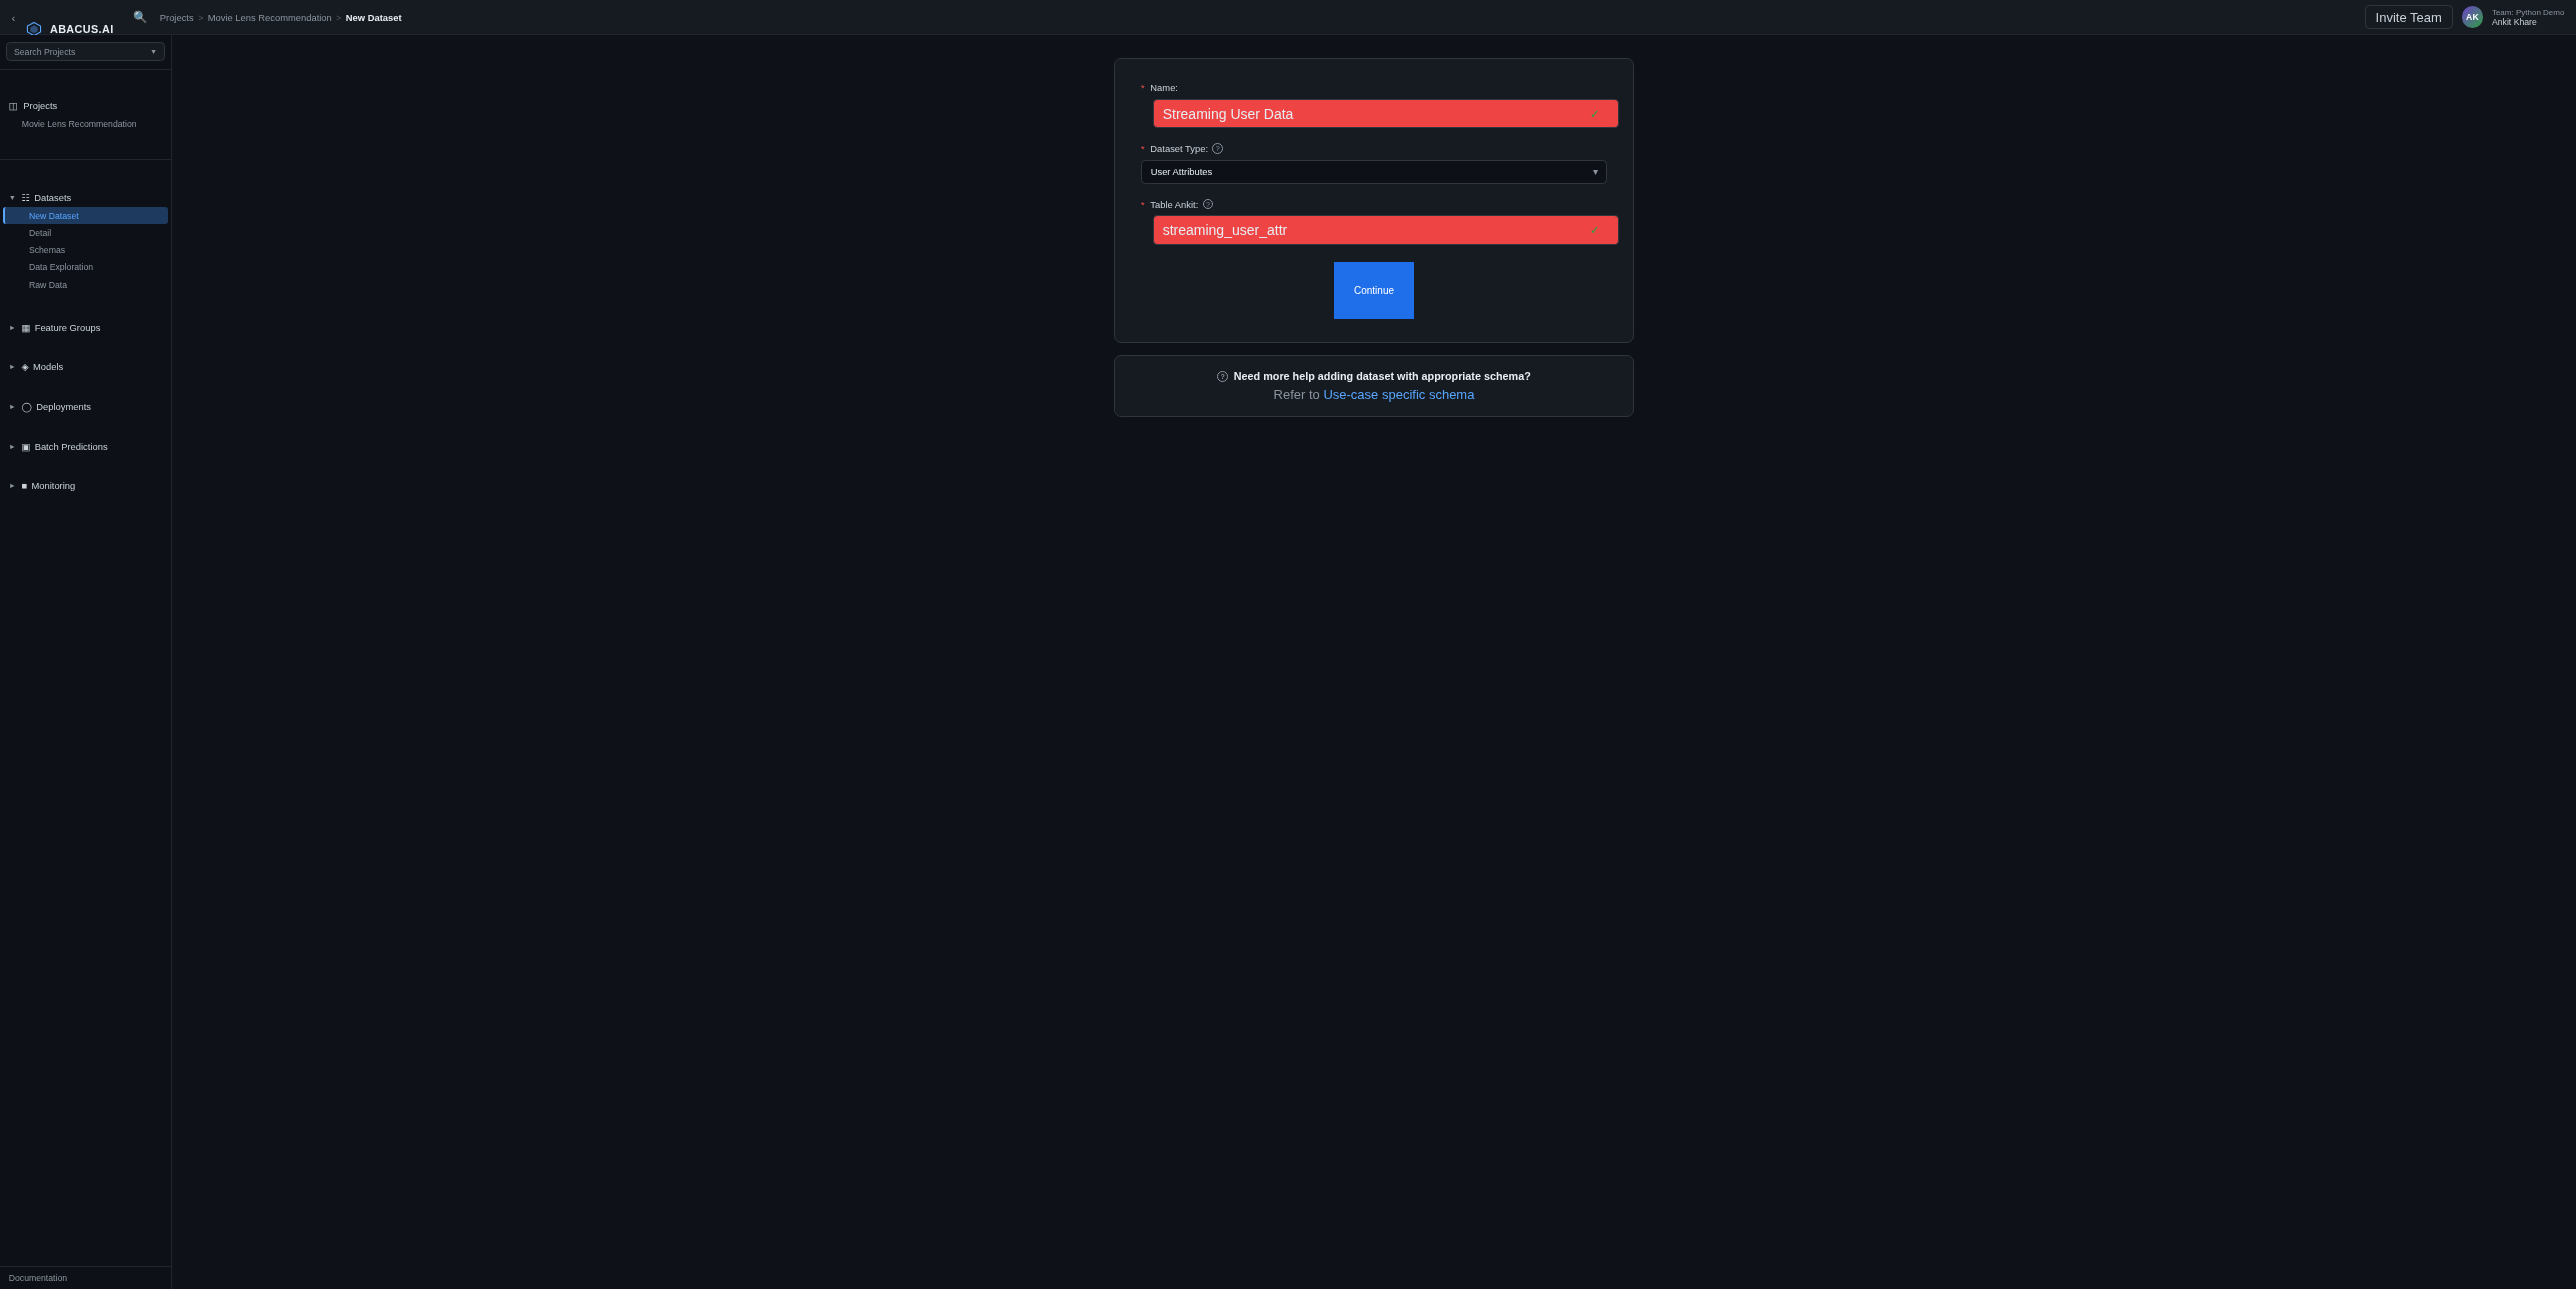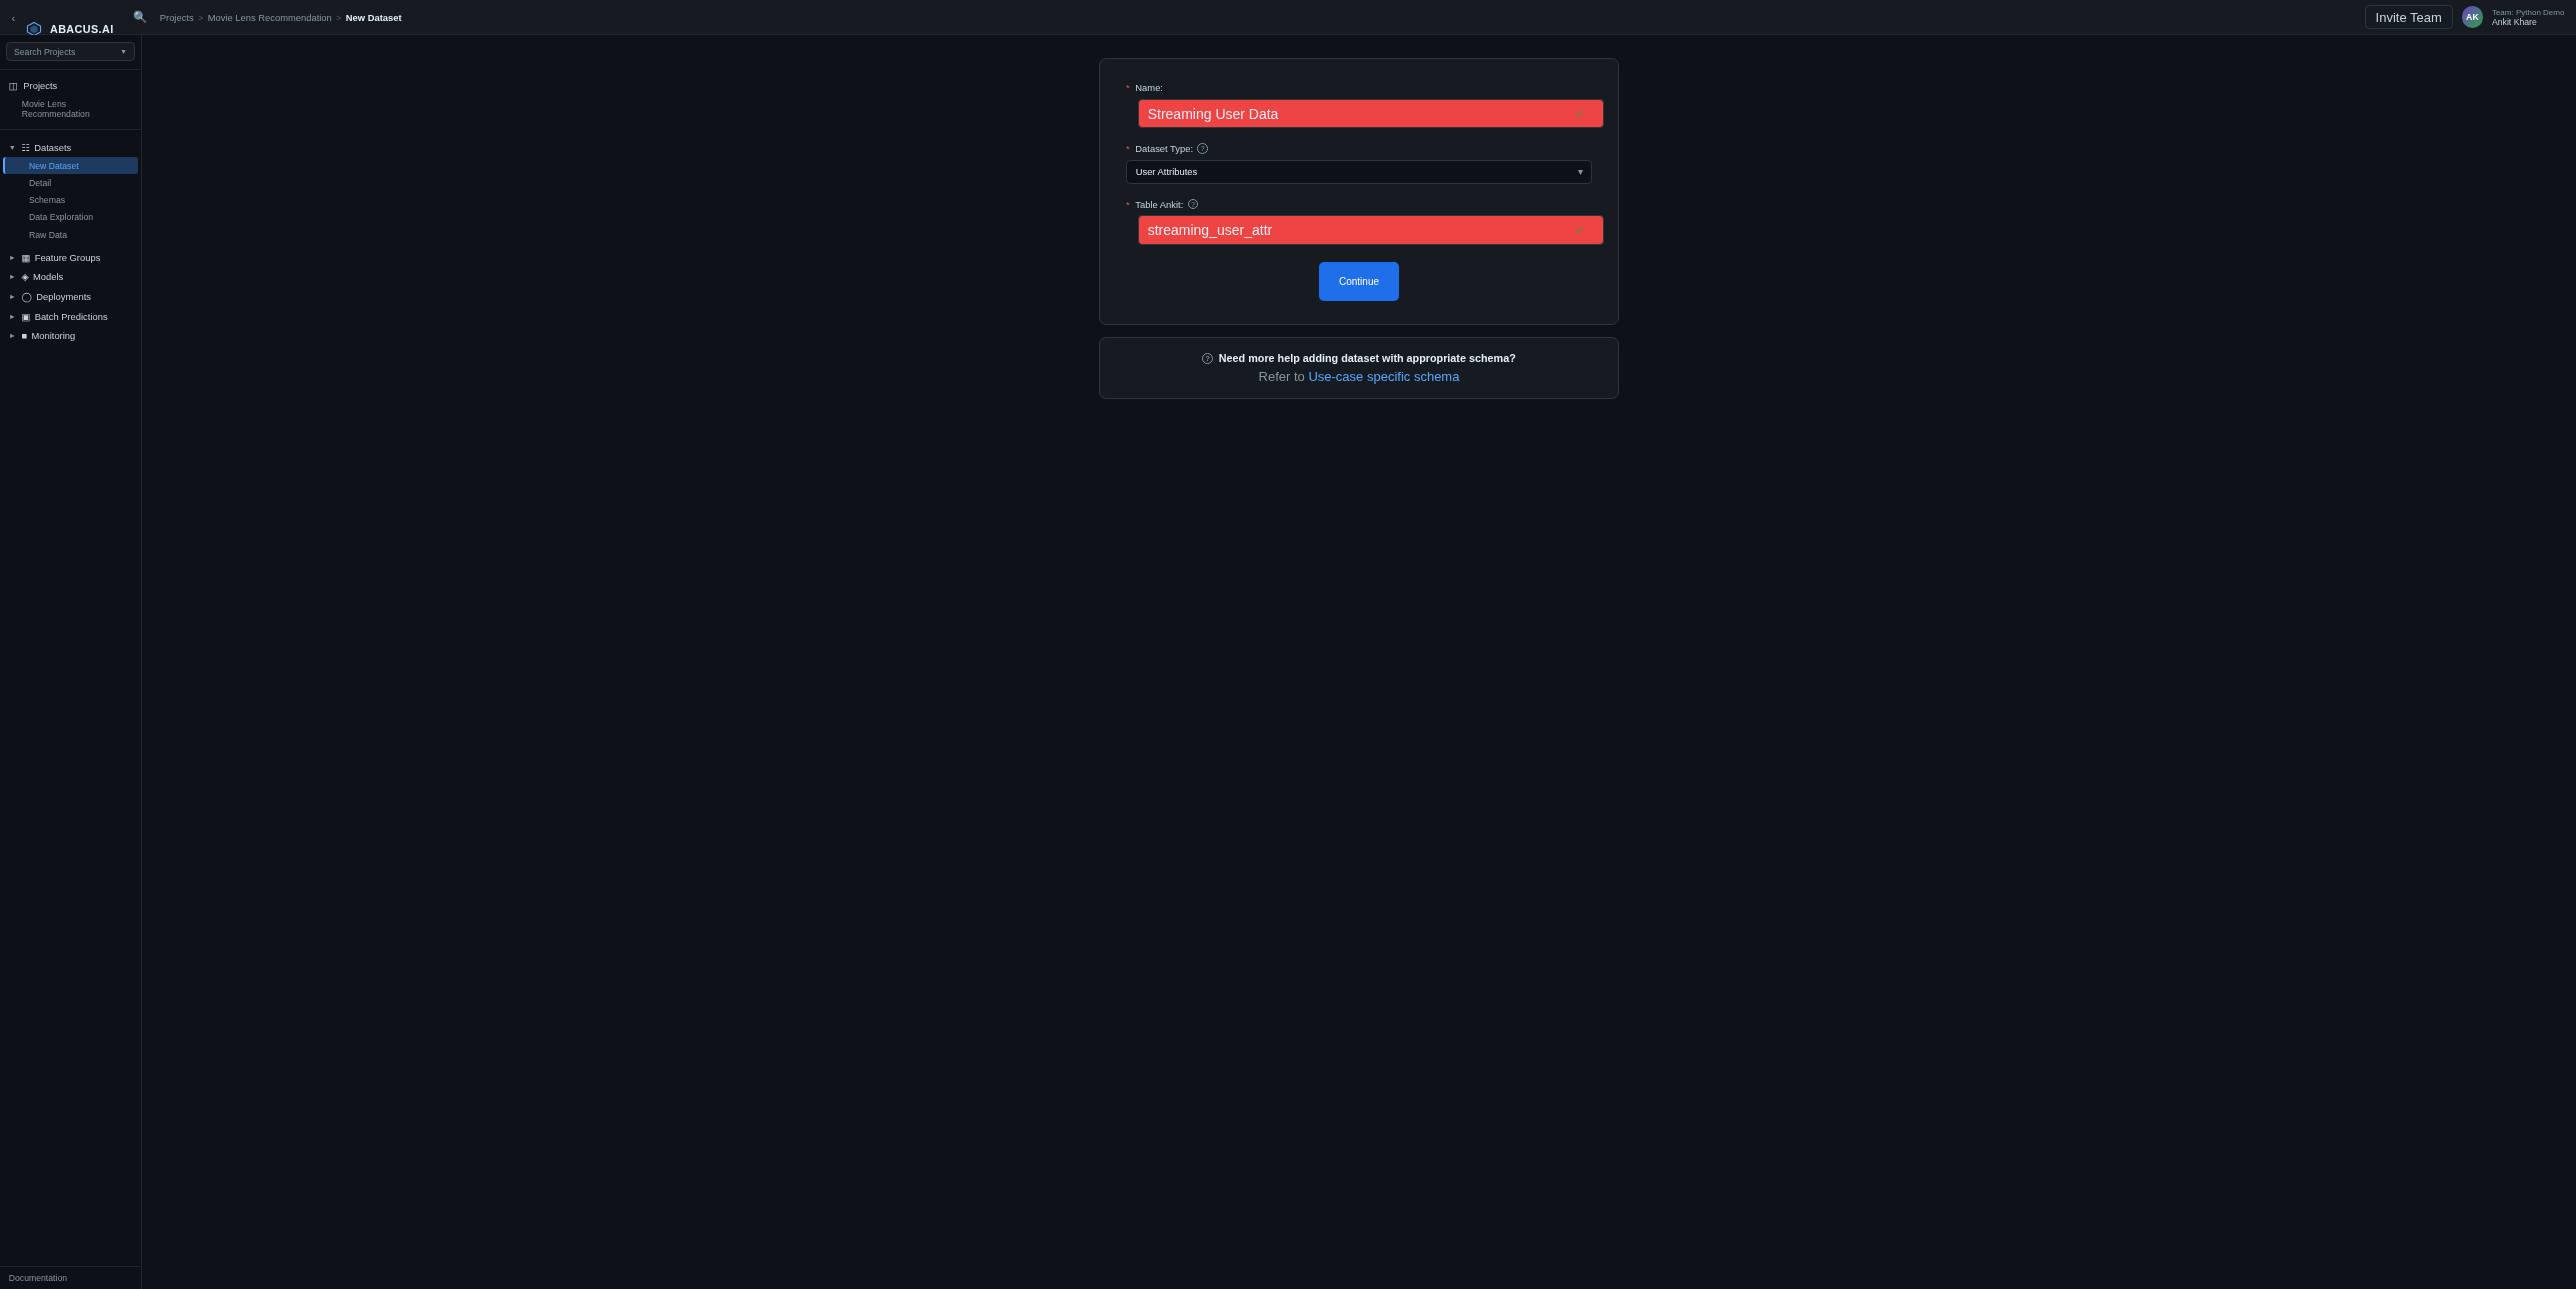--- a/index.html
+++ b/index.html
@@ -117,27 +117,28 @@
 
     
     .main-layout {
       display: flex;
       flex: 1;
       overflow: hidden;
     }
 
     
     .sidebar {
-      width: 142px;
+      width: 172px;
       background: #0d1117;
       border-right: 0.7px solid #21262d;
       display: flex;
       flex-direction: column;
       overflow-y: auto;
       flex-shrink: 0;
+      gap: 20px;
     }
     .search-projects-container {
       padding: 7.2px 5.8px;
       border-bottom: 0.7px solid #21262d;
     }
     .search-projects-input {
       width: 100%;
       background: #161b22;
       border: 0.7px solid #30363d;
       border-radius: 4.3px;
@@ -310,22 +311,22 @@
 
     .continue-btn-row {
       display: flex;
       justify-content: center;
       margin-top: 17.3px;
     }
     .continue-btn {
       background: #1f6feb;
       color: #fff;
       border: none;
-      border-radius: 5px;
-      padding: 14px 20px;
+      border-radius: 0;
+      padding: 23px 20px;
       font-size: 10px;
       cursor: pointer;
       font-weight: 500;
     }
 
     
     .help-card {
       background: #161b22;
       border: 0.7px solid #30363d;
       border-radius: 7.2px;

